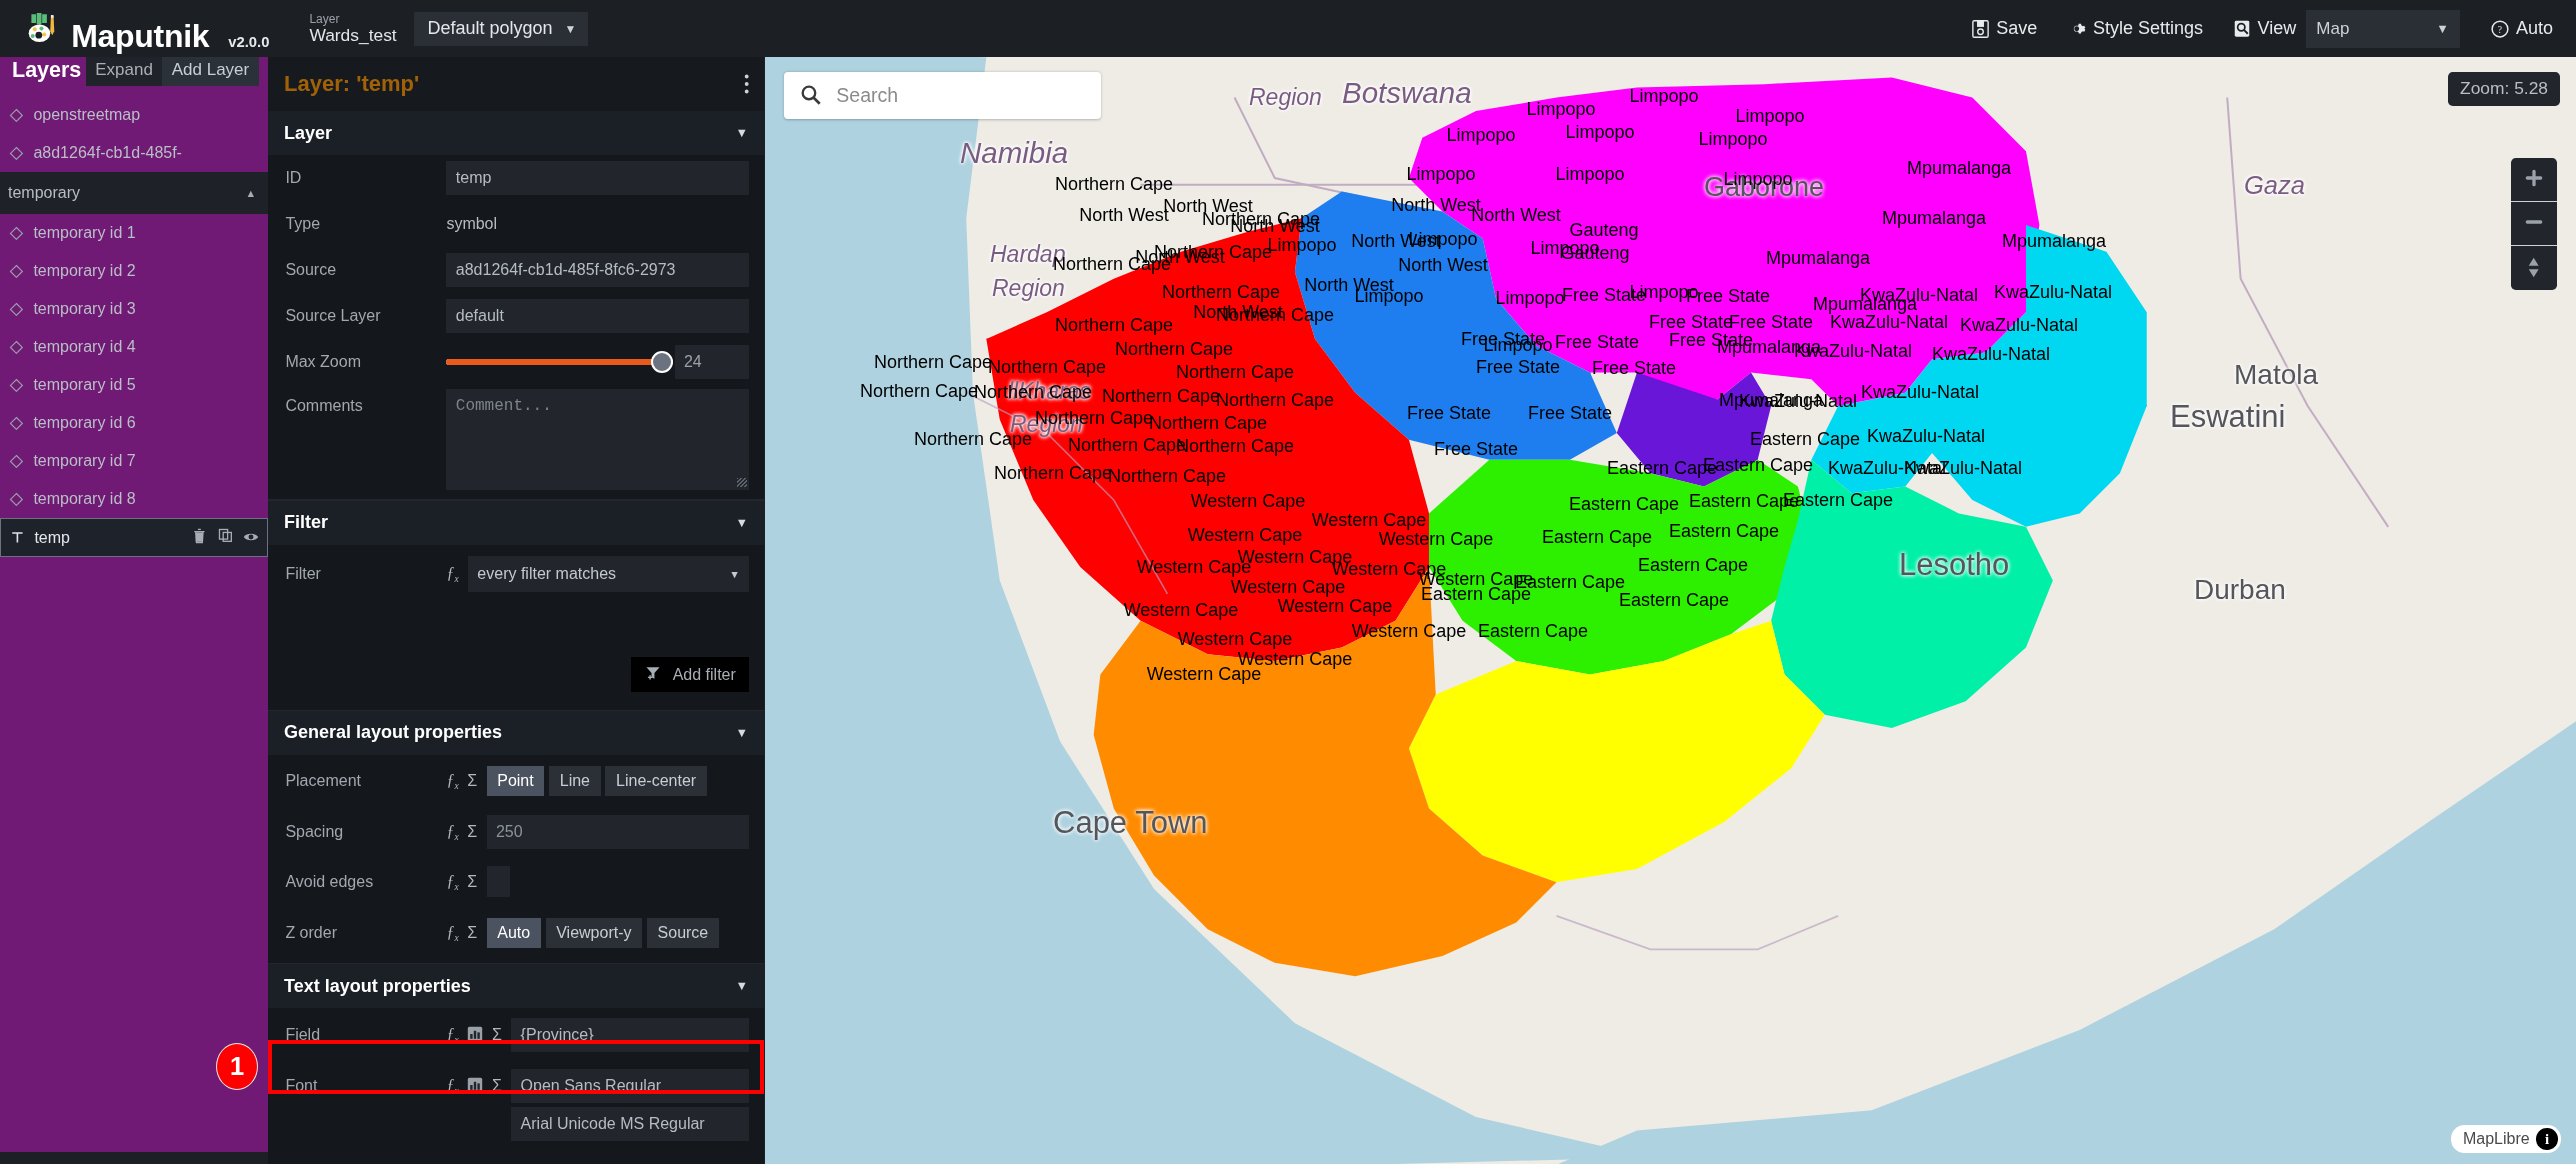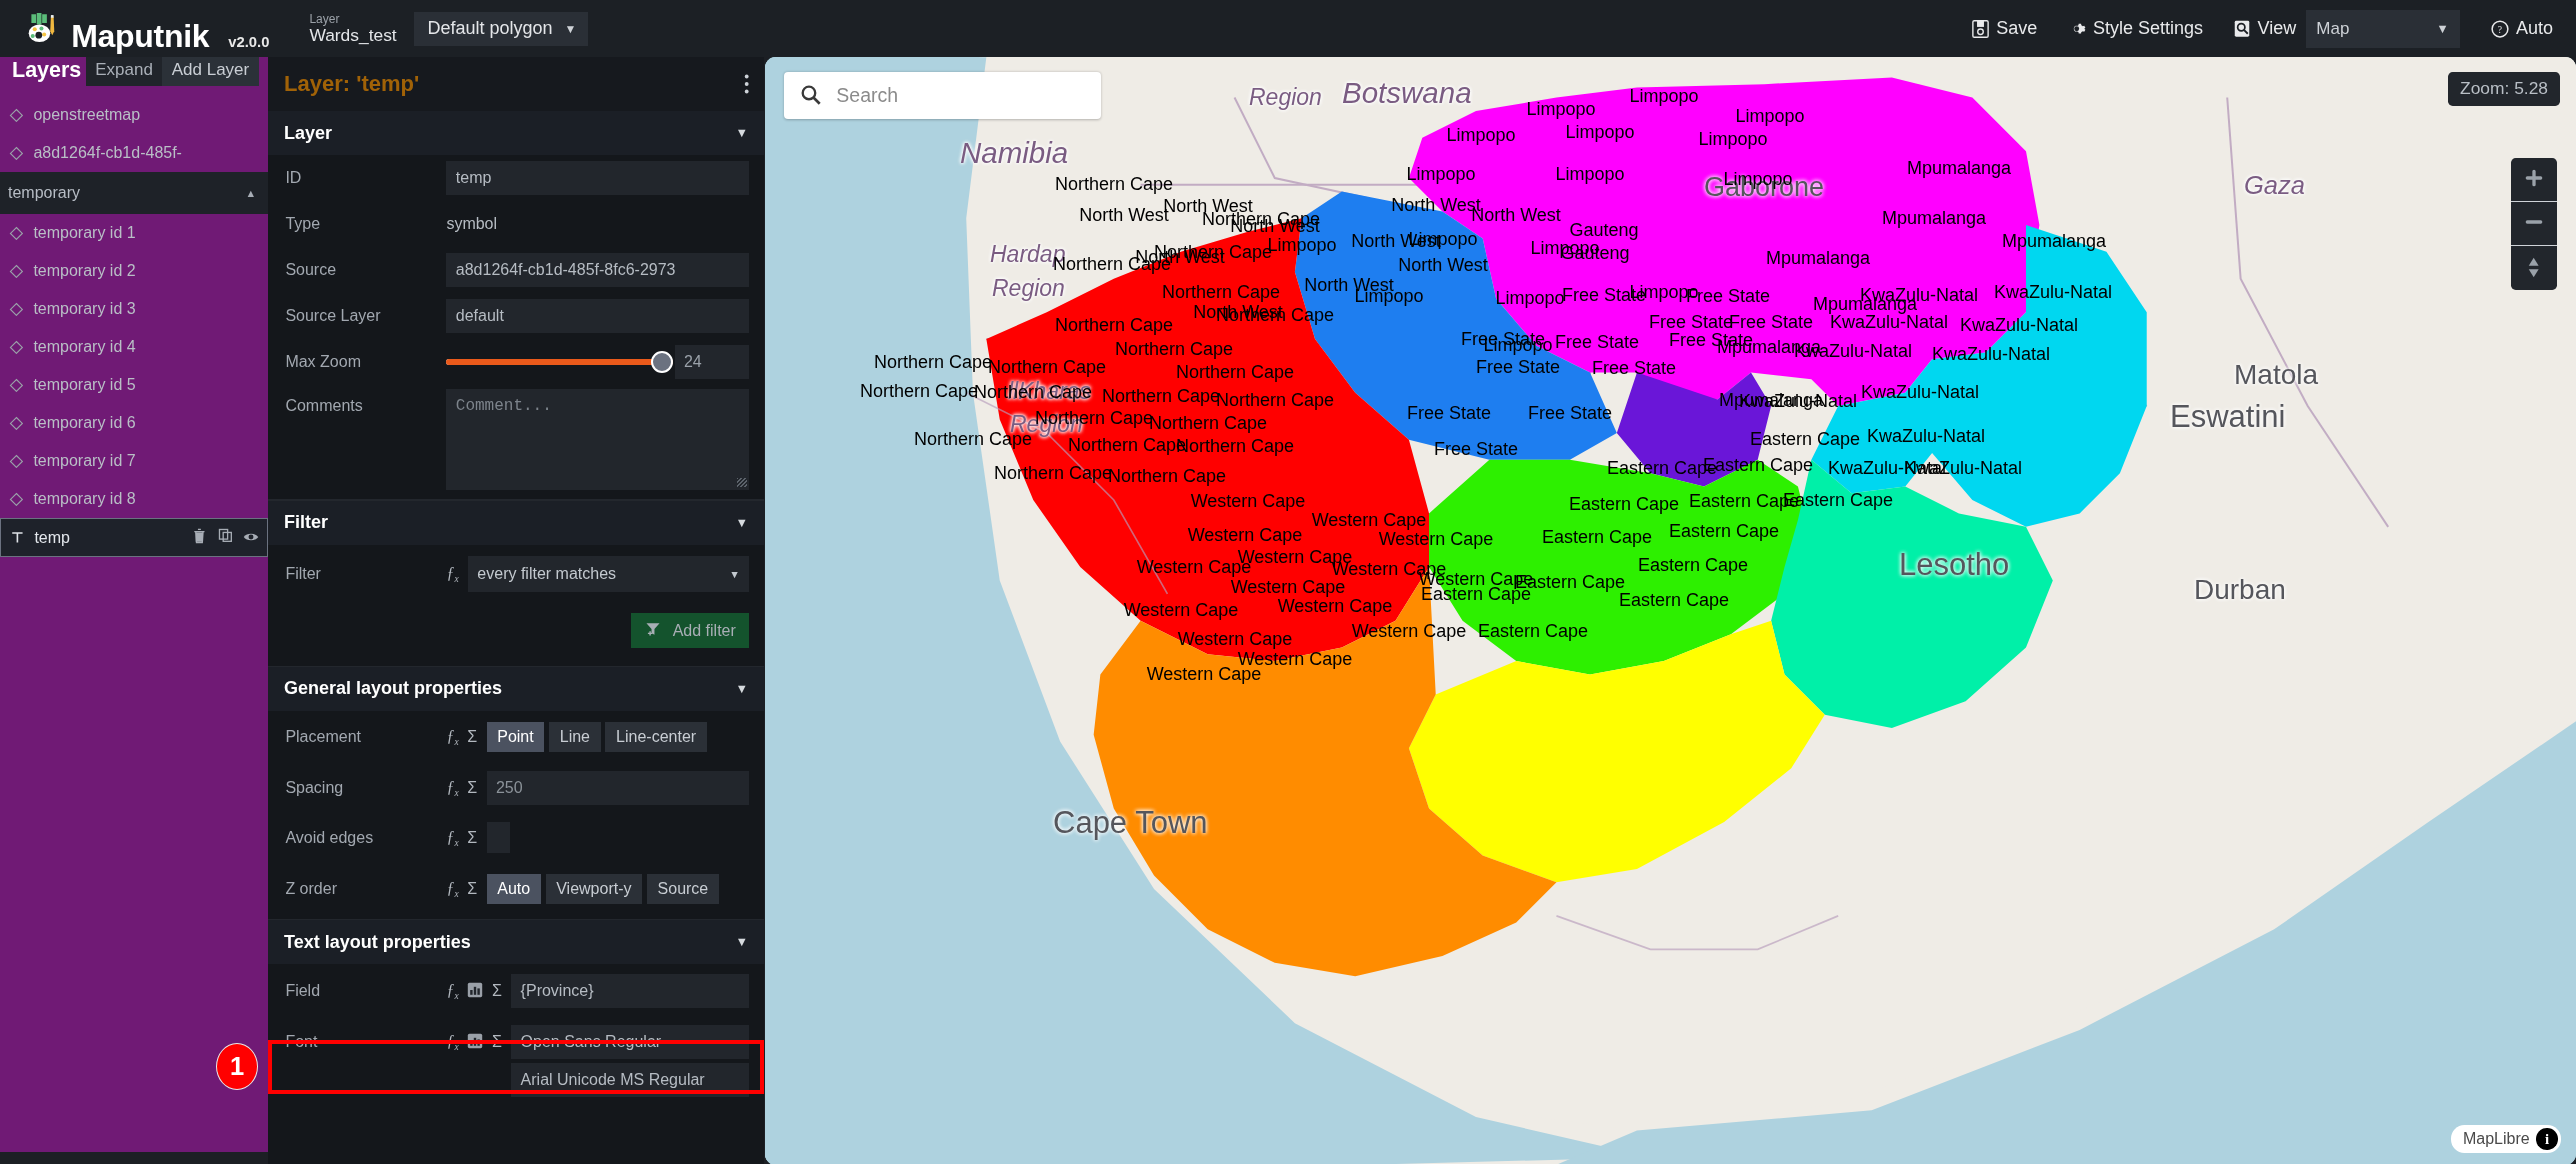--- a/index.html
+++ b/index.html
@@ -159,23 +159,23 @@
   }
   .seg-group { display: flex; gap: 4.7px; }
   .seg {
     background: #2b3037; color: #c8cdd3; font-size: 16px;
     padding: 6px 10.7px; cursor: pointer;
   }
   .seg.active { background: #4b5260; color: #ffffff; }
   .checkbox-sm { width: 23px; height: 31px; background: #22262c; cursor: pointer; }
   .addfilter-row { display: flex; padding: 10.7px 14.8px 13.4px 0; justify-content: flex-end; }
   .add-filter-btn {
-    background: #14532d; color: #a8aeb5; font-size: 16px;
+    background: #000000; color: #a8aeb5; font-size: 16px;
     padding: 7.4px 13.4px; display: flex; align-items: center; gap: 12px;
-    cursor: pointer; border: none; font-family: "Liberation Sans", sans-serif;
+    cursor: pointer; border: none; font-family: "Liberation Sans", sans-serif; margin-top: 44px;
   }
   .divider { height: 1.3px; background: #23272d; margin: 4px 0 0 0; }
 
   
   #field-highlight {
     position: absolute; left: 268px; top: 1040px;
     width: 496px; height: 54px;
     border: 4px solid #ff0000; pointer-events: none; z-index: 40;
   }
   #step-badge {
@@ -184,21 +184,21 @@
     background: #ff0000; color: #ffffff;
     font-size: 25.5px; font-weight: bold;
     display: flex; align-items: center; justify-content: center;
     z-index: 41; border: 1.3px solid #e9e9e9;
   }
 
   
   #map {
     position: absolute; top: 57px; left: 765px;
     width: 1811px; height: 1108px;
-    background: #aed2df; overflow: hidden; border-radius: 11px;
+    background: #aed2df; overflow: hidden;
   }
   #map-land {
     position: absolute; inset: 0;
     background: #efece6;
     clip-path: polygon(8% 0%, 100% 0%, 100% 78%, 92% 82%, 80% 90%, 66% 96%, 52% 100%, 30% 100%, 18% 92%, 12% 78%, 9% 58%, 7% 40%, 5% 22%);
   }
   .water-left {
     position: absolute; left: 0; top: 0; width: 12%; height: 100%;
     background: #aed2df;
   }

